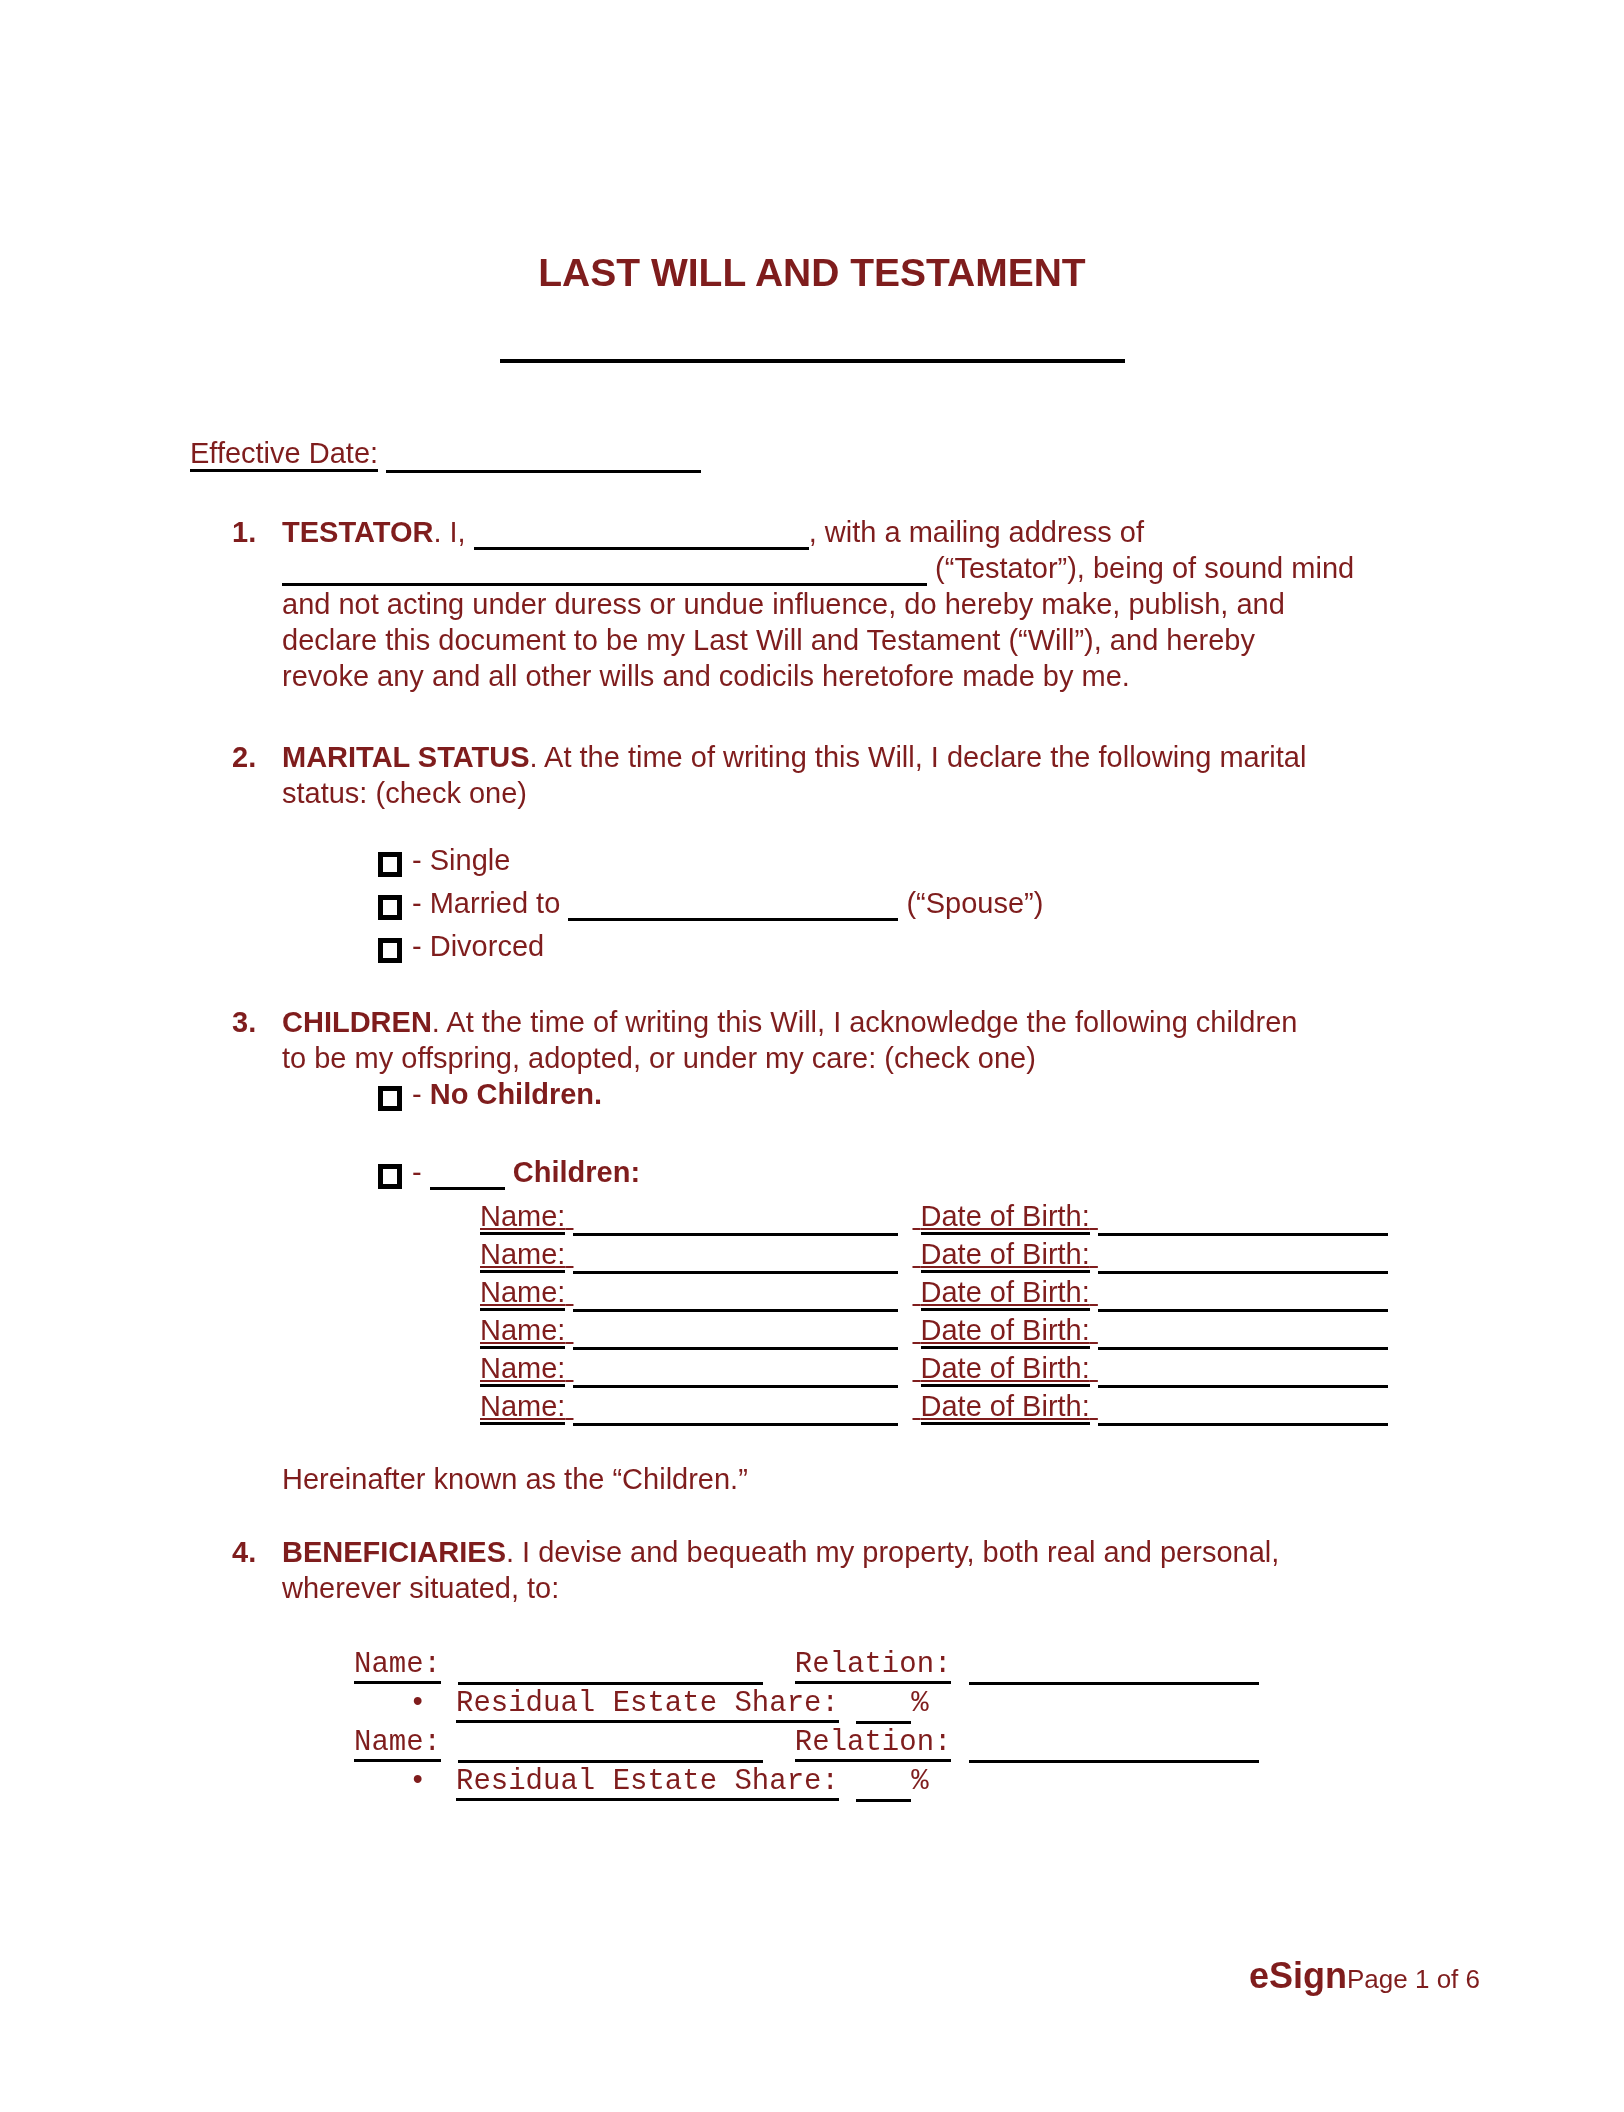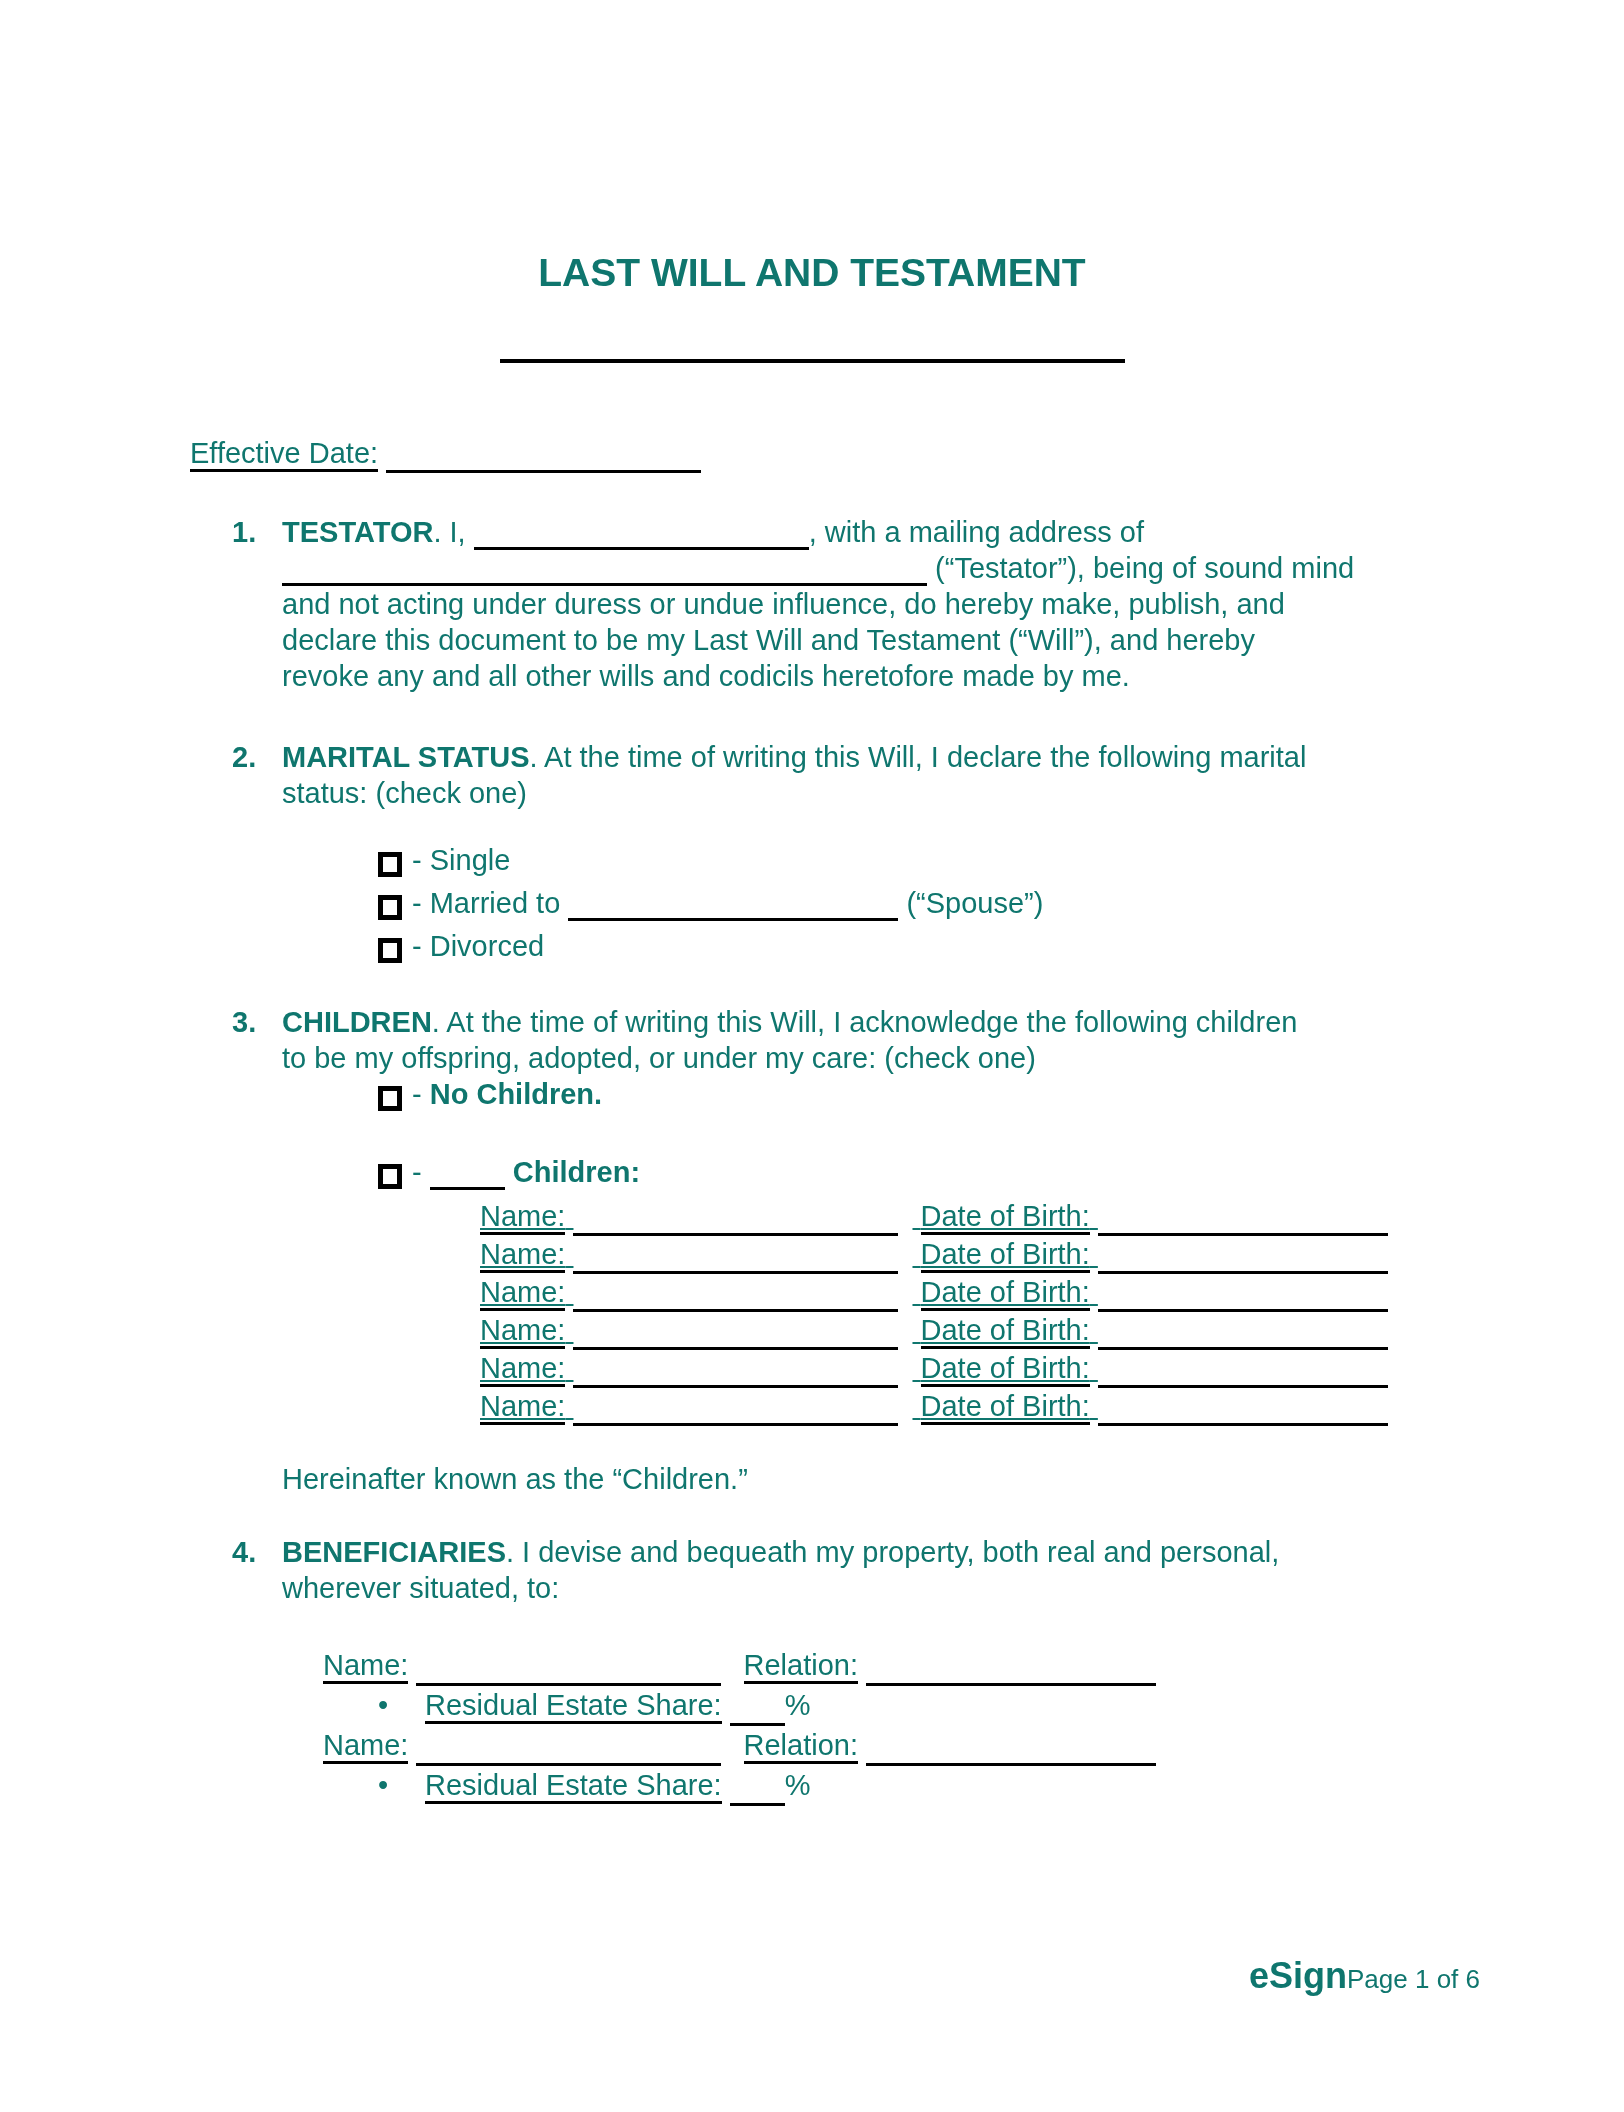--- a/index.html
+++ b/index.html
@@ -1,20 +1,20 @@
 <!DOCTYPE html>
 <html><head>
 <meta charset="utf-8">
 <style>
   * { margin:0; padding:0; box-sizing:border-box; }
   html,body { background:#ffffff; }
   .page {
     position:relative; width:1624px; height:2112px; background:#fff;
     font-family:"Liberation Sans", sans-serif; font-size:29px; line-height:36px;
-    color:#0f766e; overflow:hidden;
+    color:#7f1d1d; overflow:hidden;
   }
   .title { padding-top:250px; text-align:center; font-weight:bold; font-size:39px; line-height:46px; }
   .center-line-wrap { text-align:center; margin-top:57px; line-height:0; }
   .center-line { display:inline-block; width:625px; height:0; border-bottom:4px solid #000; }
   .eff-date { margin-top:72px; margin-left:190px; }
   .fl { border-bottom:3px solid #000; }           
   .bk { display:inline-block; height:33px; border-bottom:3px solid #000; vertical-align:bottom; } 
   .item { display:flex; margin-left:232px; width:1190px; }
   .item .num { font-weight:bold; width:50px; flex-shrink:0; }
   .item .body { width:1140px; }
@@ -23,21 +23,21 @@
   .m-item2 { margin-top:45px; }
   .m-item3 { margin-top:40px; }
   .m-item4 { margin-top:37px; }
   .cb { display:inline-block; width:24px; height:25px; border:5px solid #000; vertical-align:-7px; margin-right:10px; }
   .cb-list { margin-top:31px; margin-left:96px; }
   .cb-row + .cb-row { margin-top:7px; }
   .nochild-row { margin-left:96px; }
   .childcount-row { margin-top:42px; margin-left:96px; }
   .child-rows { margin-top:8px; margin-left:198px; line-height:37px;text-decoration:underline; }
   .hereinafter { margin-top:35px; }
-  .ben-block { margin-top:40px; margin-left:41px; line-height:38px; }
+  .ben-block { margin-top:40px; margin-left:72px; line-height:38px;font-family:Liberation Mono, monospace; }
   .bullet-row { padding-left:55px; }
   .bullet { display:inline-block; width:47px; }
   .footer { position:absolute; left:225px; right:144px; top:1958px; display:flex; justify-content:flex-end; align-items:baseline; }
   .brand { font-weight:bold; font-size:36px; }
   .pageno { font-size:26px; }
   .sp { display:inline-block; width:14px; }
 </style>
 </head>
 <body>
 

